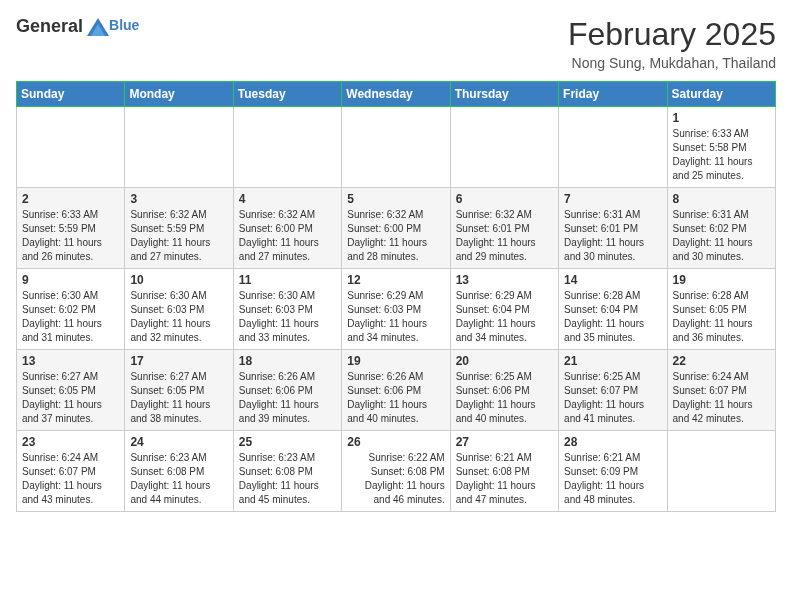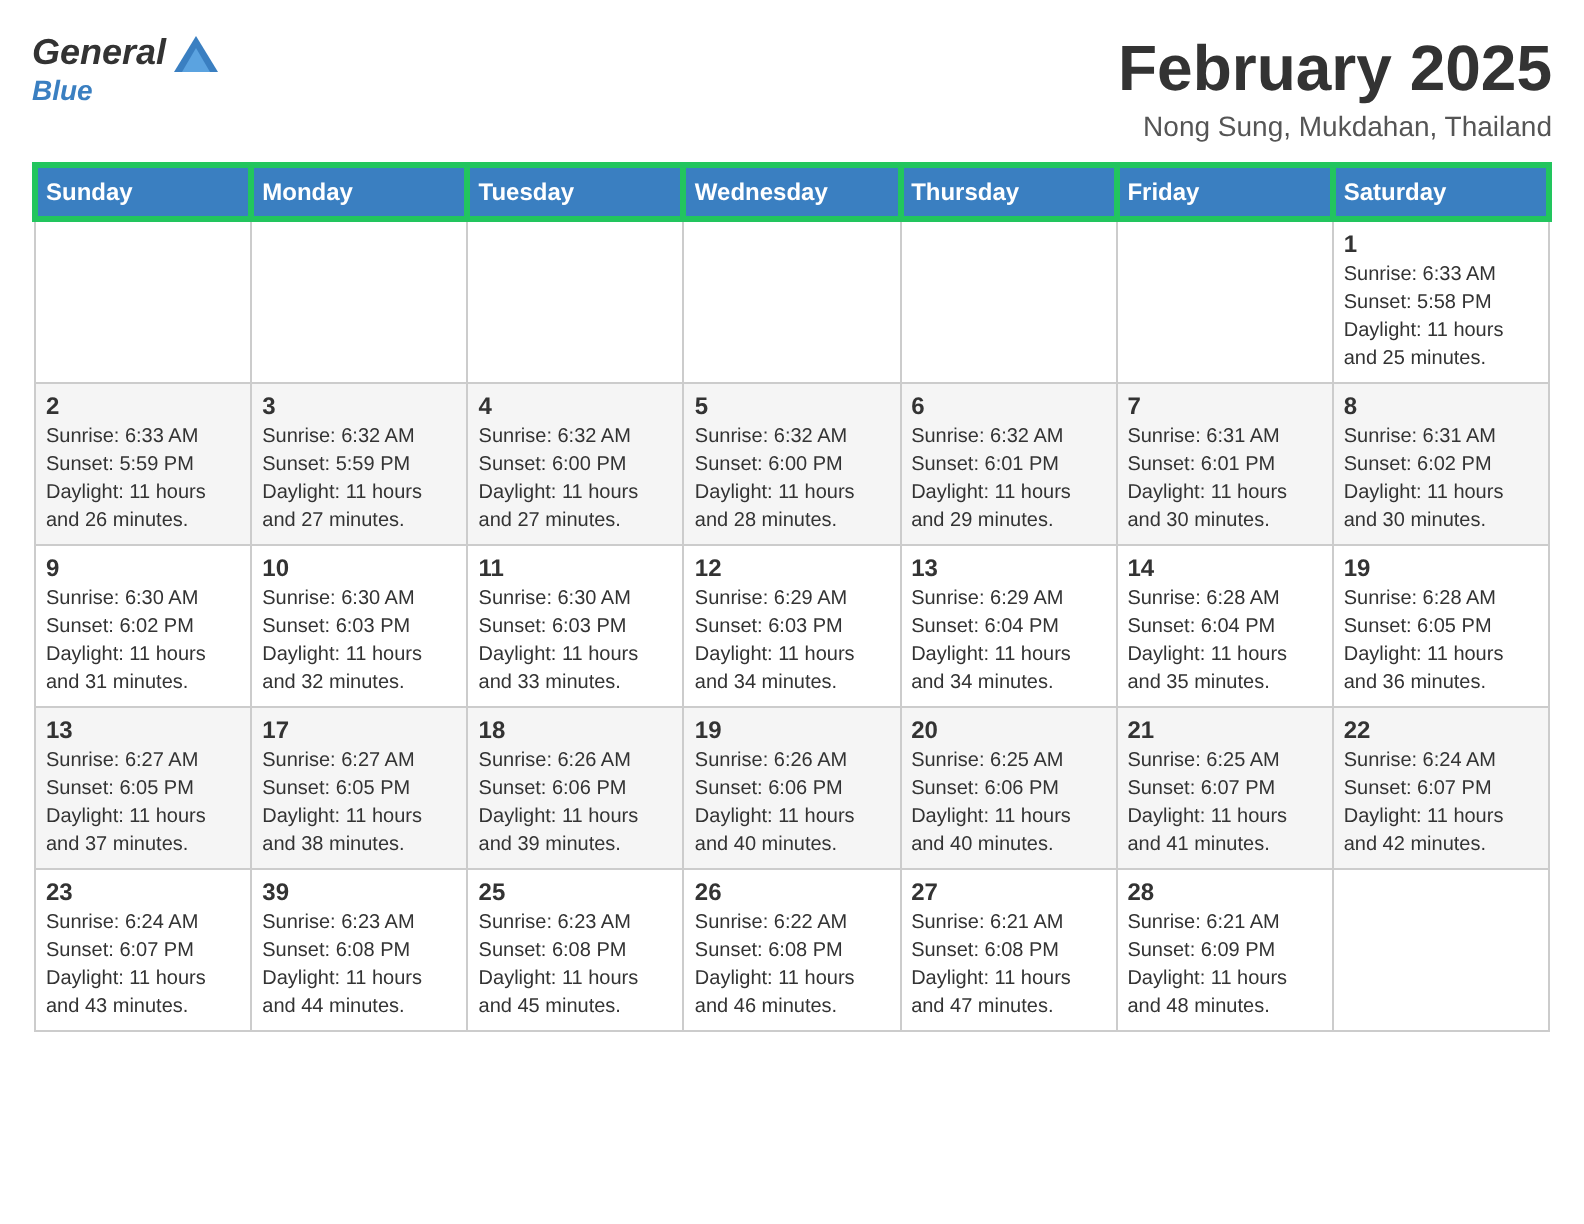--- a/index.html
+++ b/index.html
@@ -11,55 +11,54 @@
       padding: 16px;
     }
     .header {
       display: flex;
       justify-content: space-between;
       align-items: flex-start;
       margin-bottom: 10px;
     }
     .logo {
       display: flex;
-      flex-direction: column;
+      flex-direction: row;
       align-items: flex-start;
-      font-style: italic;
     }
     .logo-row {
       display: flex;
       align-items: center;
       gap: 2px;
     }
     .title-block {
       text-align: right;
     }
     .month-year {
       font-size: 32px;
-      font-weight: bold;
+      font-weight: normal;
       color: #333;
     }
     .location {
       font-size: 14px;
       color: #555;
       margin-top: 2px;
     }
     .calendar {
       width: 100%;
       border-collapse: collapse;
       border: 1px solid #ccc;
     }
     .calendar th {
       background: #3a7fc1;
       color: #fff;
       font-size: 12px;
       font-weight: bold;
       padding: 5px 4px;
       text-align: left;
-      border: 3px solid #22c55e;
+      border: 1px solid #22c55e;
     }
     .calendar td {
       border: 1px solid #ccc;
       vertical-align: top;
       padding: 4px 5px;
       font-size: 10px;
       color: #333;
       width: calc(100% / 7);
       height: 80px;
     }
@@ -264,34 +263,34 @@
         </td>
       </tr>
       <tr>
         <td>
           <span class="day-num">23</span>
           <div class="day-info" style="white-space: pre-line;">Sunrise: 6:24 AM
 Sunset: 6:07 PM
 Daylight: 11 hours and 43 minutes.</div>
         </td>
         <td>
-          <span class="day-num">39</span>
+          <span class="day-num">24</span>
           <div class="day-info" style="white-space: pre-line;">Sunrise: 6:23 AM
 Sunset: 6:08 PM
 Daylight: 11 hours and 44 minutes.</div>
         </td>
         <td>
           <span class="day-num">25</span>
           <div class="day-info" style="white-space: pre-line;">Sunrise: 6:23 AM
 Sunset: 6:08 PM
 Daylight: 11 hours and 45 minutes.</div>
         </td>
         <td>
           <span class="day-num">26</span>
-          <div class="day-info" style="white-space: pre-line;">Sunrise: 6:22 AM
+          <div class="day-info" style="white-space: pre-line; text-align: right;">Sunrise: 6:22 AM
 Sunset: 6:08 PM
 Daylight: 11 hours and 46 minutes.</div>
         </td>
         <td>
           <span class="day-num">27</span>
           <div class="day-info" style="white-space: pre-line;">Sunrise: 6:21 AM
 Sunset: 6:08 PM
 Daylight: 11 hours and 47 minutes.</div>
         </td>
         <td>

